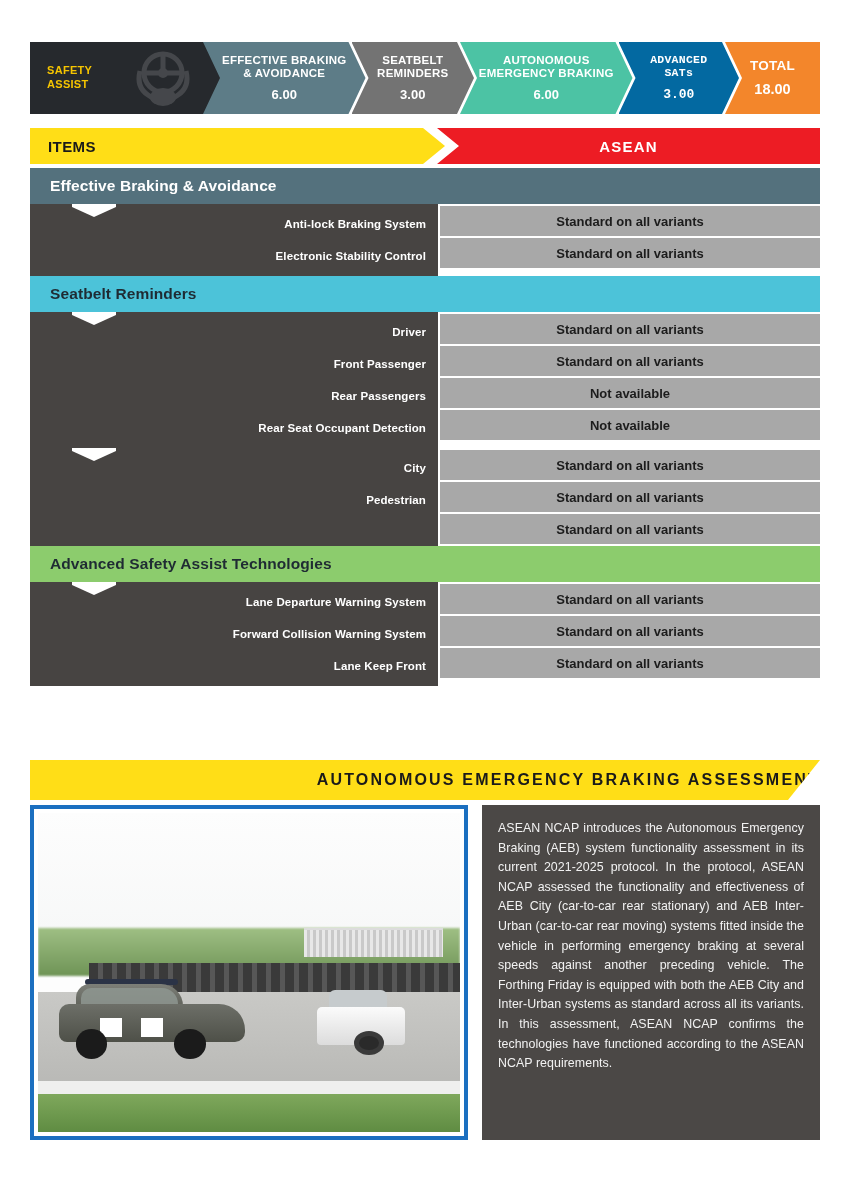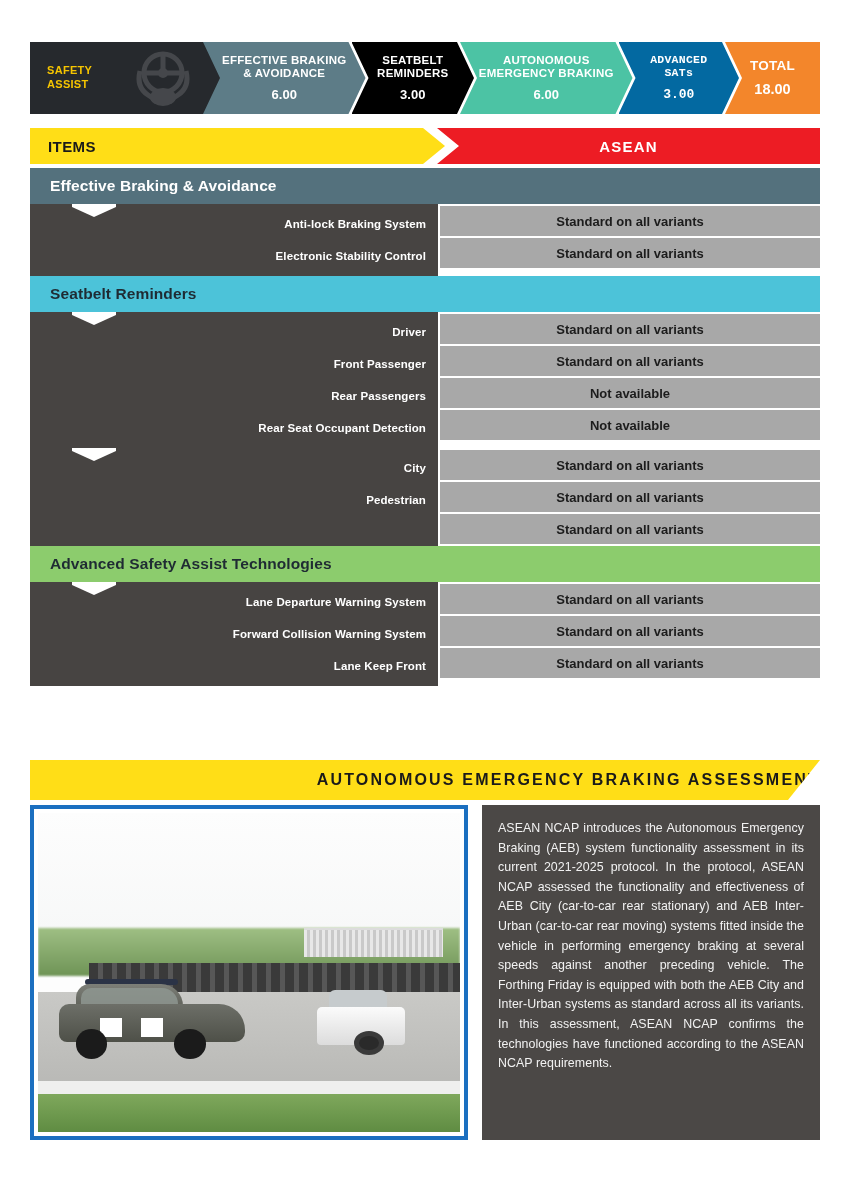--- a/index.html
+++ b/index.html
@@ -32,21 +32,21 @@
   .seg-arrow {
     flex: 1 1 auto;
     clip-path: polygon(0 0, calc(100% - 17px) 0, 100% 50%, calc(100% - 17px) 100%, 0 100%, 17px 50%);
     margin-left: -14px;
   }
   .seg-arrow.first { margin-left: -17px; }
   .seg-label { font-size:11.5px; font-weight:bold; line-height:1.1; text-align:center;
                letter-spacing:.25px; padding:0 12px; }
   .seg-score { font-size:13px; font-weight:bold; margin-top:7px; }
   .seg.eb  { background:#5d7c87; width:152px; }
-  .seg.sb  { background:#000000; width:112px; }
+  .seg.sb  { background:#737373; width:112px; }
   .seg.aeb { background:#4cc3a4; width:162px; }
   .seg.sat { background:#0369a1; width:110px;font-family:Liberation Mono, monospace; }
   .seg.tot { background:#f3862b; width:95px; margin-left:-14px;
              clip-path: polygon(0 0, 100% 0, 100% 100%, 0 100%, 17px 50%); }
   .seg.tot .seg-label { font-size:13.5px; }
   .seg.tot .seg-score { font-size:14.5px; }
 
   
   .items-header { position:absolute; left:30px; top:128px; width:790px; height:36px; display:flex; }
   .ih-yellow {

